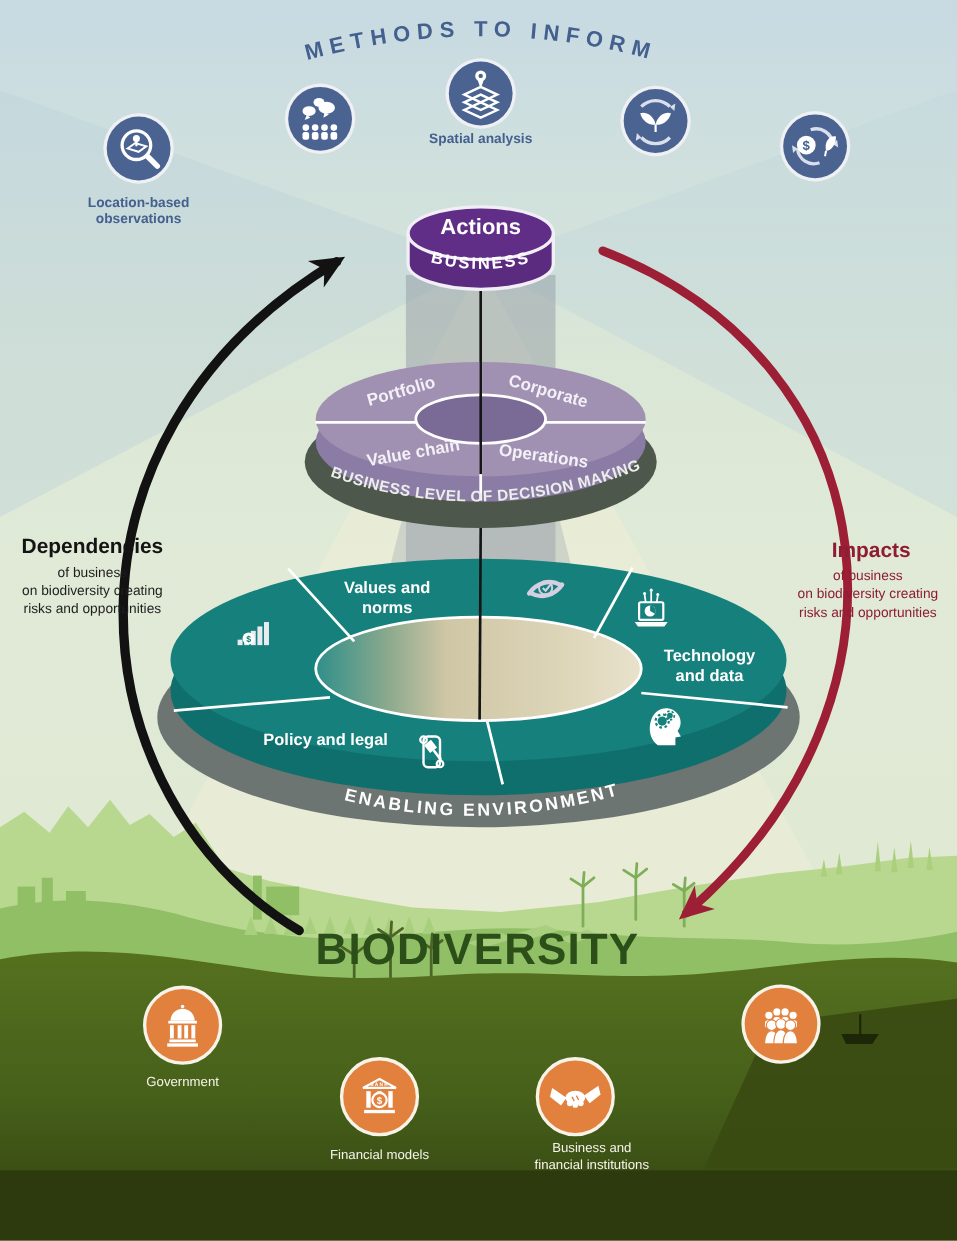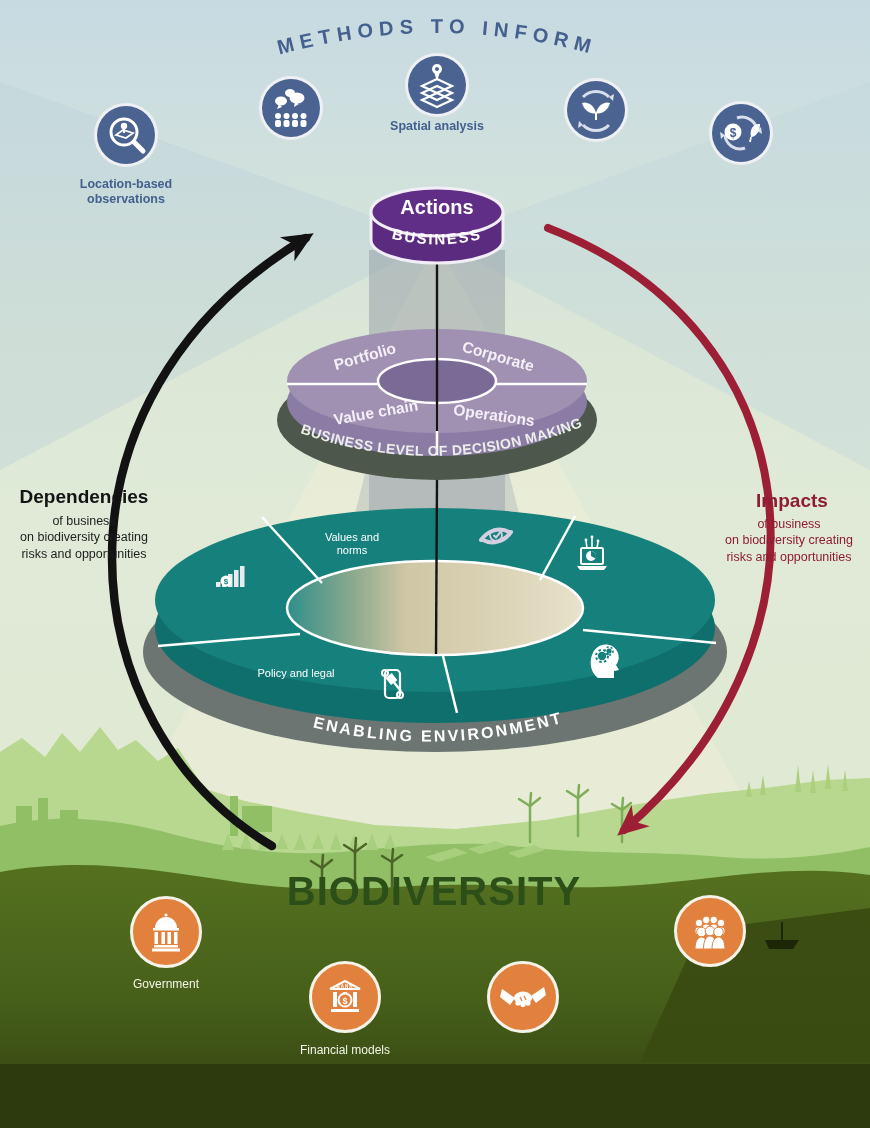--- a/index.html
+++ b/index.html
@@ -6,21 +6,21 @@
   html,body { width:870px; }
   .canvas {
     position: relative; width: 870px; height: 1128px; overflow: hidden;
     font-family: "Liberation Sans", sans-serif;
     background: linear-gradient(180deg,#c7dae2 0%, #cfe0dd 14%, #dbe7d6 30%, #e0ead7 46%, #dfe9d4 64%, #dfe9d4 100%);
   }
   svg.scene { position:absolute; left:0; top:0; }
   .lbl { position:absolute; transform:translate(-50%,-50%); text-align:center; white-space:pre-line; line-height:1.22; }
   .mlabel { color:#44608f; font-weight:bold; font-size:12.5px; width:170px; }
   .ring-lbl { color:#f3f0f7; font-weight:bold; font-size:15.5px; white-space:nowrap; }
-  .teal-lbl { color:#ffffff; font-weight:normal; font-size:11px; line-height:1.18; width:150px; }
+  .teal-lbl { color:#ffffff; font-weight:bold; font-size:15px; line-height:1.18; width:150px; }
   .circle { position:absolute; border-radius:50%; display:flex; align-items:center; justify-content:center; }
   .mcircle { width:64px; height:64px; background:#4a6391; border:3px solid rgba(252,252,252,0.92); }
   .acircle { width:72px; height:72px; background:#e2813d; border:3px solid #f7f3e8; }
   .actor-lbl { color:#f6f4ea; font-size:12px; width:180px; }
   .icon-wrap { position:absolute; transform:translate(-50%,-50%); }
   .dep-title { font-size:19px; font-weight:bold; color:#141414; width:180px; }
   .dep-body  { font-size:12.5px; color:#1e1e1e; width:190px; line-height:1.3; }
   .imp-title { font-size:19px; font-weight:bold; color:#8e1c33; width:180px; }
   .imp-body  { font-size:12.5px; color:#8e1c33; width:200px; line-height:1.3; }
   .biod { font-size:40px; font-weight:bold; letter-spacing:1px; color:#2c4f1a; white-space:nowrap; }
@@ -259,20 +259,22 @@
 
   <div class="lbl actions-lbl" style="left:437px; top:207px;">Actions</div>
 
   <div class="lbl ring-lbl" style="left:365px; top:357px; transform:translate(-50%,-50%) rotate(-16deg);">Portfolio</div>
   <div class="lbl ring-lbl" style="left:498px; top:357px; transform:translate(-50%,-50%) rotate(16deg);">Corporate</div>
   <div class="lbl ring-lbl" style="left:376px; top:413px; transform:translate(-50%,-50%) rotate(-10deg);">Value chain</div>
   <div class="lbl ring-lbl" style="left:494px; top:416px; transform:translate(-50%,-50%) rotate(8deg);">Operations</div>
 
   <div class="lbl teal-lbl" style="left:352px; top:544px;">Values and
 norms</div>
+  <div class="lbl teal-lbl" style="left:645px; top:606px;">Technology
+and data</div>
   <div class="lbl teal-lbl" style="left:296px; top:673px;">Policy and legal</div>
 
   <div class="icon-wrap" style="left:230px; top:577px;">
     <svg width="44" height="40" viewBox="-22 -20 44 40">
       <rect x="-14" y="7" width="4.5" height="5" fill="#e8ecef"></rect>
       <rect x="-8" y="3" width="4.5" height="9" fill="#e8ecef"></rect>
       <rect x="-2" y="-1" width="4.5" height="13" fill="#e8ecef"></rect>
       <rect x="4" y="-5" width="4.5" height="17" fill="#e8ecef"></rect>
       <rect x="10" y="-9" width="4.5" height="21" fill="#e8ecef"></rect>
       <circle cx="-4" cy="6" r="5.5" fill="#fff"></circle>
@@ -324,21 +326,21 @@
 
   <div class="lbl dep-title" style="left:84px; top:497px;">Dependencies</div>
   <div class="lbl dep-body" style="left:84px; top:537px;">of business
 on biodiversity creating
 risks and opportunities</div>
   <div class="lbl imp-title" style="left:792px; top:501px;">Impacts</div>
   <div class="lbl imp-body" style="left:789px; top:540px;">of business
 on biodiversity creating
 risks and opportunities</div>
 
-  <div class="lbl biod" style="left:434px; top:891px;">BIODIVERSITY</div>
+  <div class="lbl biod" style="left:434px; top:864px;">BIODIVERSITY</div>
 
   <div class="circle acircle" style="left:130px; top:896px;">
     <svg width="46" height="46" viewBox="-23 -23 46 46" fill="#fff">
       <circle cx="0" cy="-17" r="1.6"></circle>
       <path d="M-11 -4 A11 11 0 0 1 11 -4 Z"></path>
       <rect x="-13" y="-4" width="26" height="2.5"></rect>
       <rect x="-11.5" y="0" width="3.5" height="12"></rect>
         <rect x="-4.5" y="0" width="3.5" height="12"></rect>
       <rect x="1.5" y="0" width="3.5" height="12"></rect>
         <rect x="8" y="0" width="3.5" height="12"></rect>
@@ -386,16 +388,18 @@
           <circle cx="8.5" cy="1" r="4.8"></circle>
         <path d="M-15 18 C -15 10 -12 6 -8.5 6 C -5 6 -2 10 -2 18 Z"></path>
         <path d="M-6.5 18 C -6.5 9 -3.5 5 0 5 C 3.5 5 6.5 9 6.5 18 Z"></path>
         <path d="M2 18 C 2 10 5 6 8.5 6 C 12 6 15 10 15 18 Z"></path>
       </g>
     </svg>
   </div>
 
   <div class="lbl actor-lbl" style="left:166px; top:984px;">Government</div>
   <div class="lbl actor-lbl" style="left:345px; top:1050px;">Financial models</div>
+  <div class="lbl actor-lbl" style="left:538px; top:1051px;">Business and
+financial institutions</div>
 
   <div class="lbl actors-title" style="left:462px; top:1091px;margin-top:47px;">ACTORS</div>
 
 </div>
 
 </body></html>

